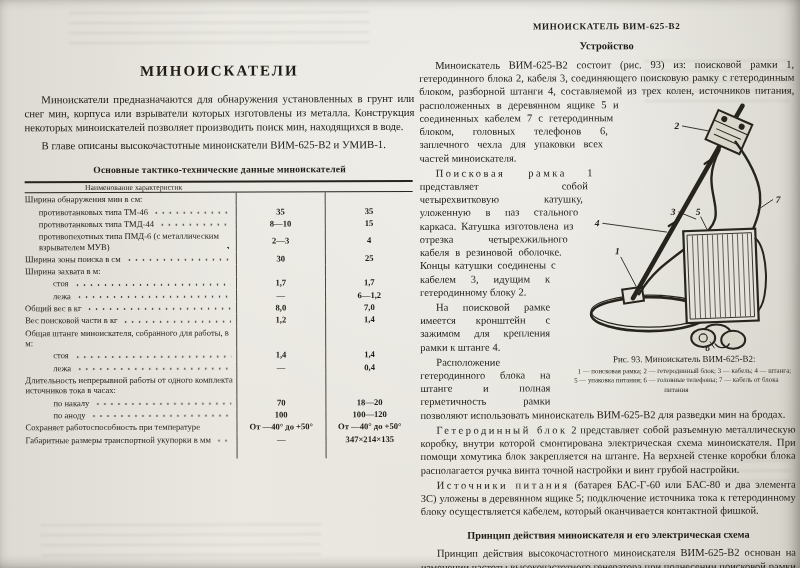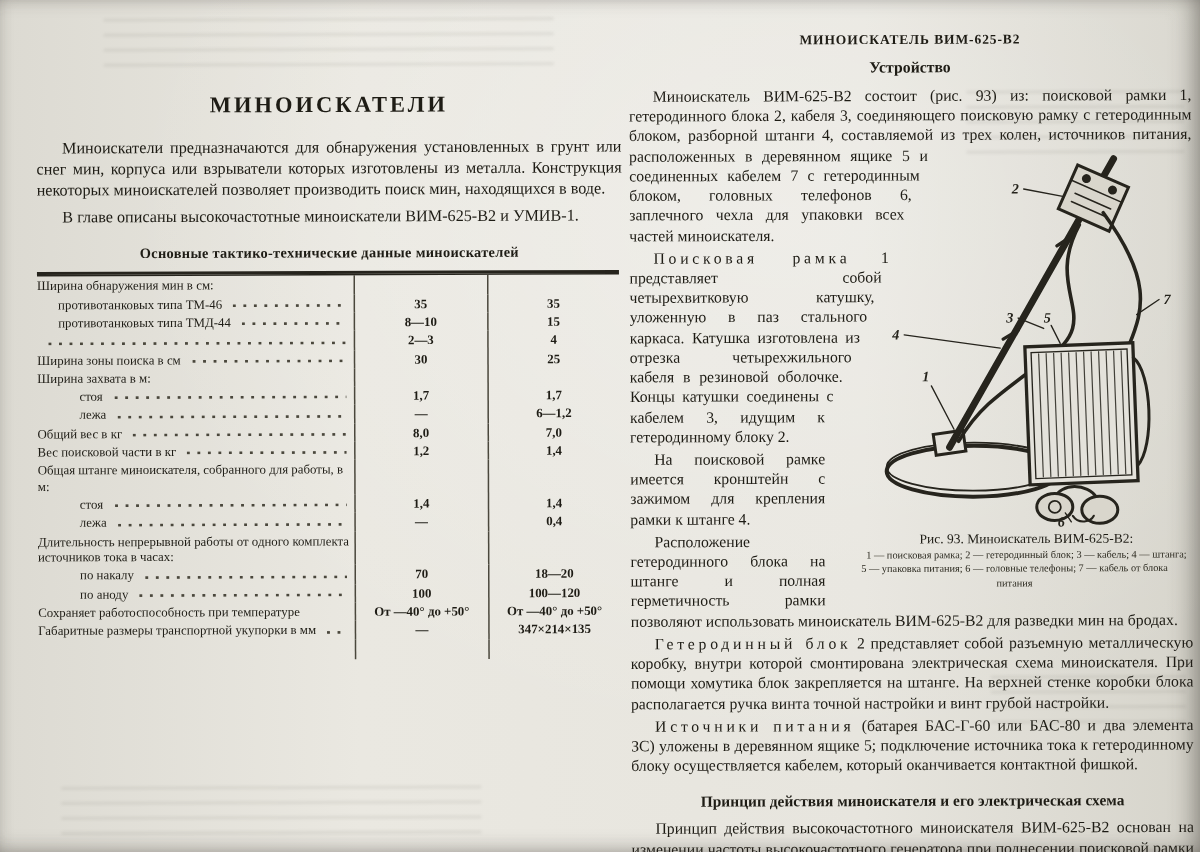--- a/index.html
+++ b/index.html
@@ -75,20 +75,21 @@
 <div class="scan">
 
   <div class="page-left">
     <h1 class="doc-title">МИНОИСКАТЕЛИ</h1>
     <p class="body">Миноискатели предназначаются для обнаружения установленных в грунт или снег мин, корпуса или взрыватели которых изготовлены из металла. Конструкция некоторых миноискателей позволяет производить поиск мин, находящихся в воде.</p>
     <p class="body">В главе описаны высокочастотные миноискатели ВИМ-625-В2 и УМИВ-1.</p>
     <div class="tbl-title">Основные тактико-технические данные миноискателей</div>
 
     <div class="spec-table">
       <div class="thead">
+        <div class="th-left">Наименование характеристик</div>
       </div>
 
       <div class="tbody">
 
           <div class="trow ind0">
             <div class="tlabel">
               <span class="ltext">Ширина обнаружения мин в см:</span>
 
             </div>
             <div class="tval"></div>
@@ -108,20 +109,21 @@
             <div class="tlabel">
               <span class="ltext">противотанковых типа ТМД-44</span>
               <span class="dots"></span>
             </div>
             <div class="tval">8—10</div>
             <div class="tval">15</div>
           </div>
 
           <div class="trow ind1">
             <div class="tlabel">
+              <span class="ltext">противопехотных типа ПМД-6 (с металлическим взрывателем МУВ)</span>
               <span class="dots"></span>
             </div>
             <div class="tval">2—3</div>
             <div class="tval">4</div>
           </div>
 
           <div class="trow ind0">
             <div class="tlabel">
               <span class="ltext">Ширина зоны поиска в см</span>
               <span class="dots"></span>

